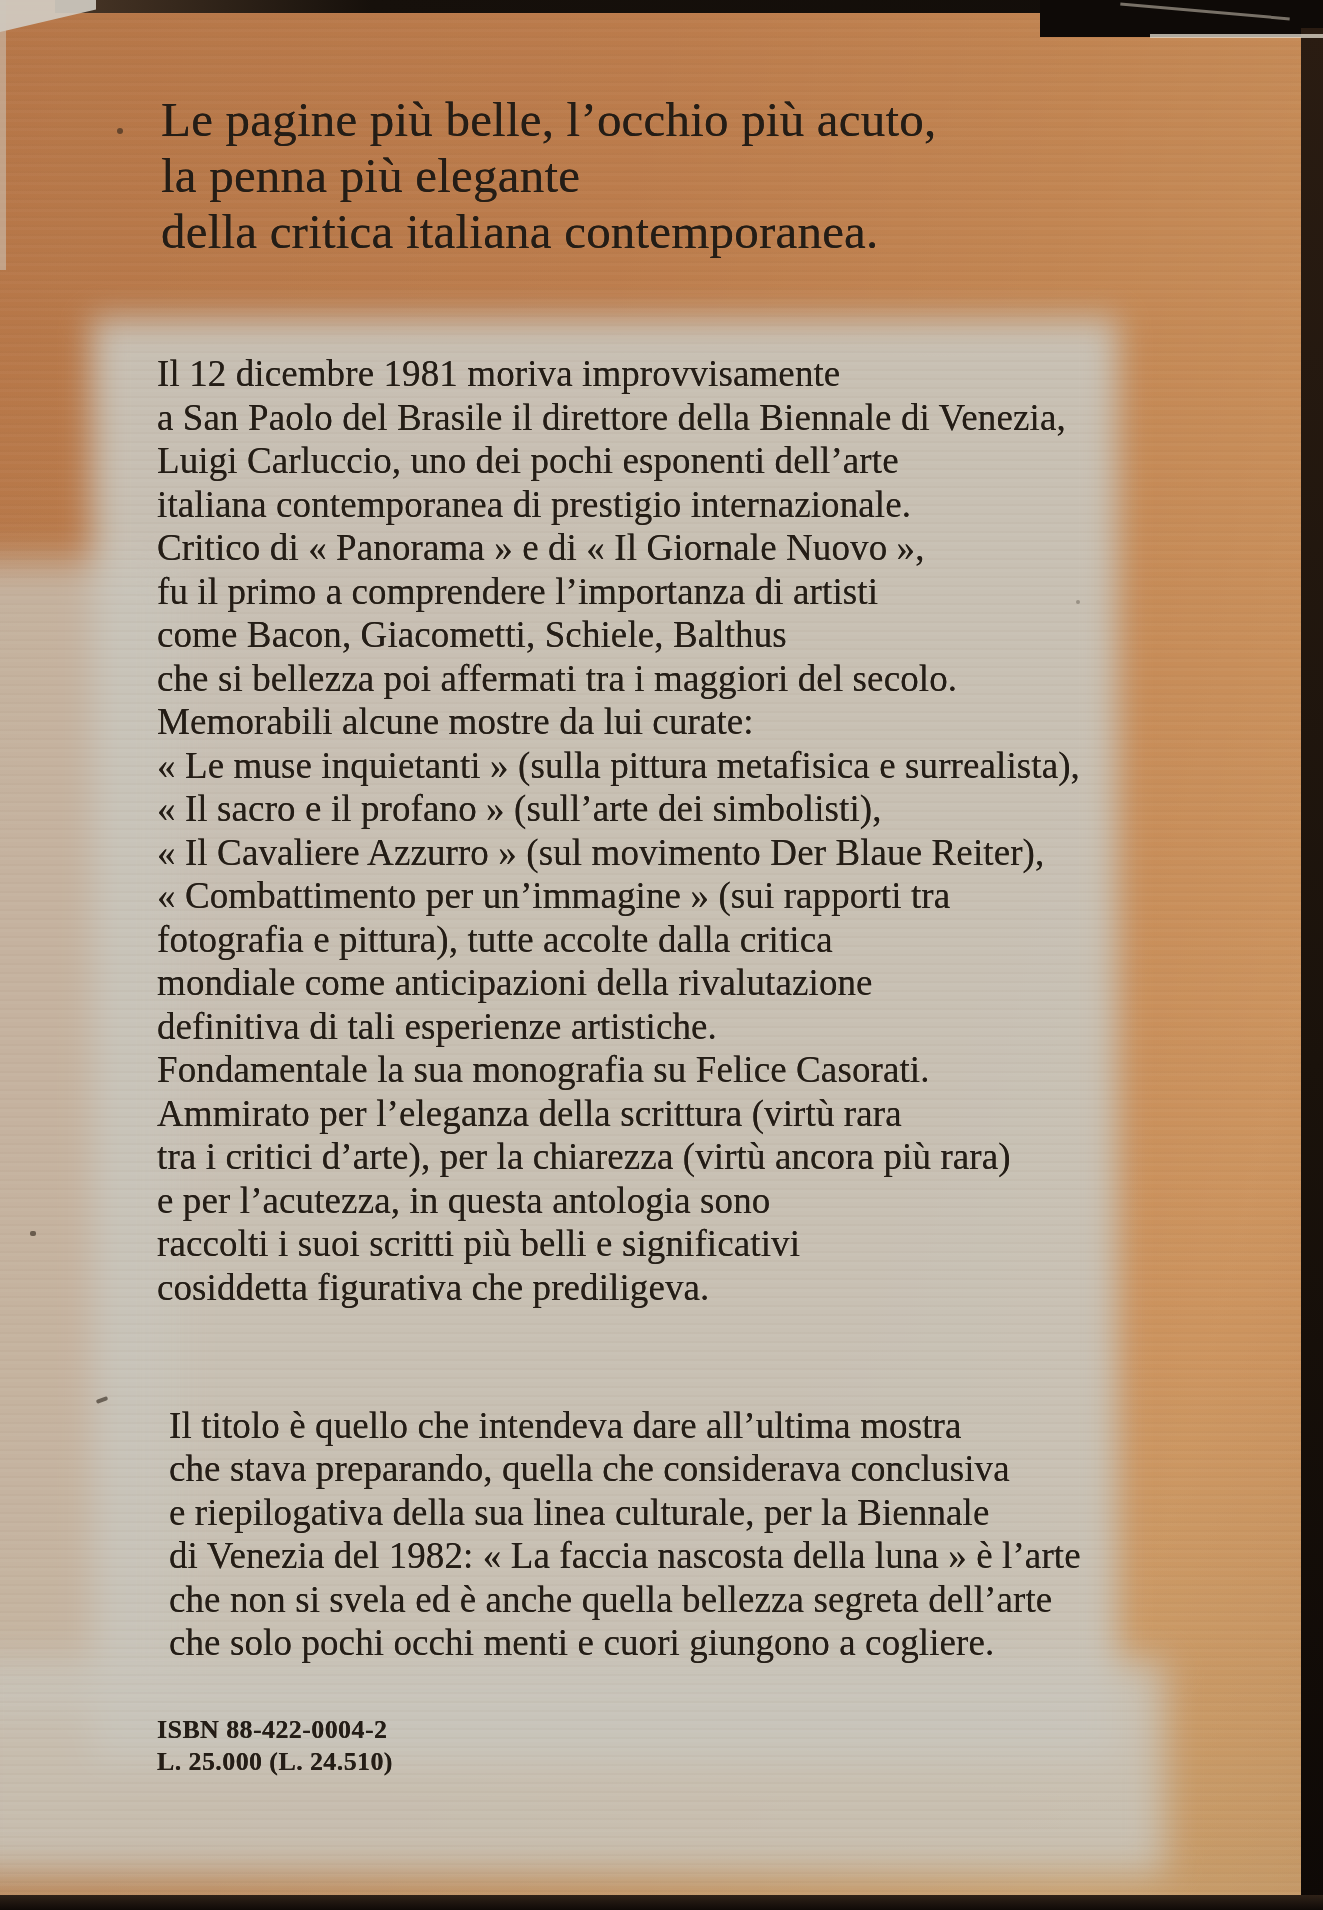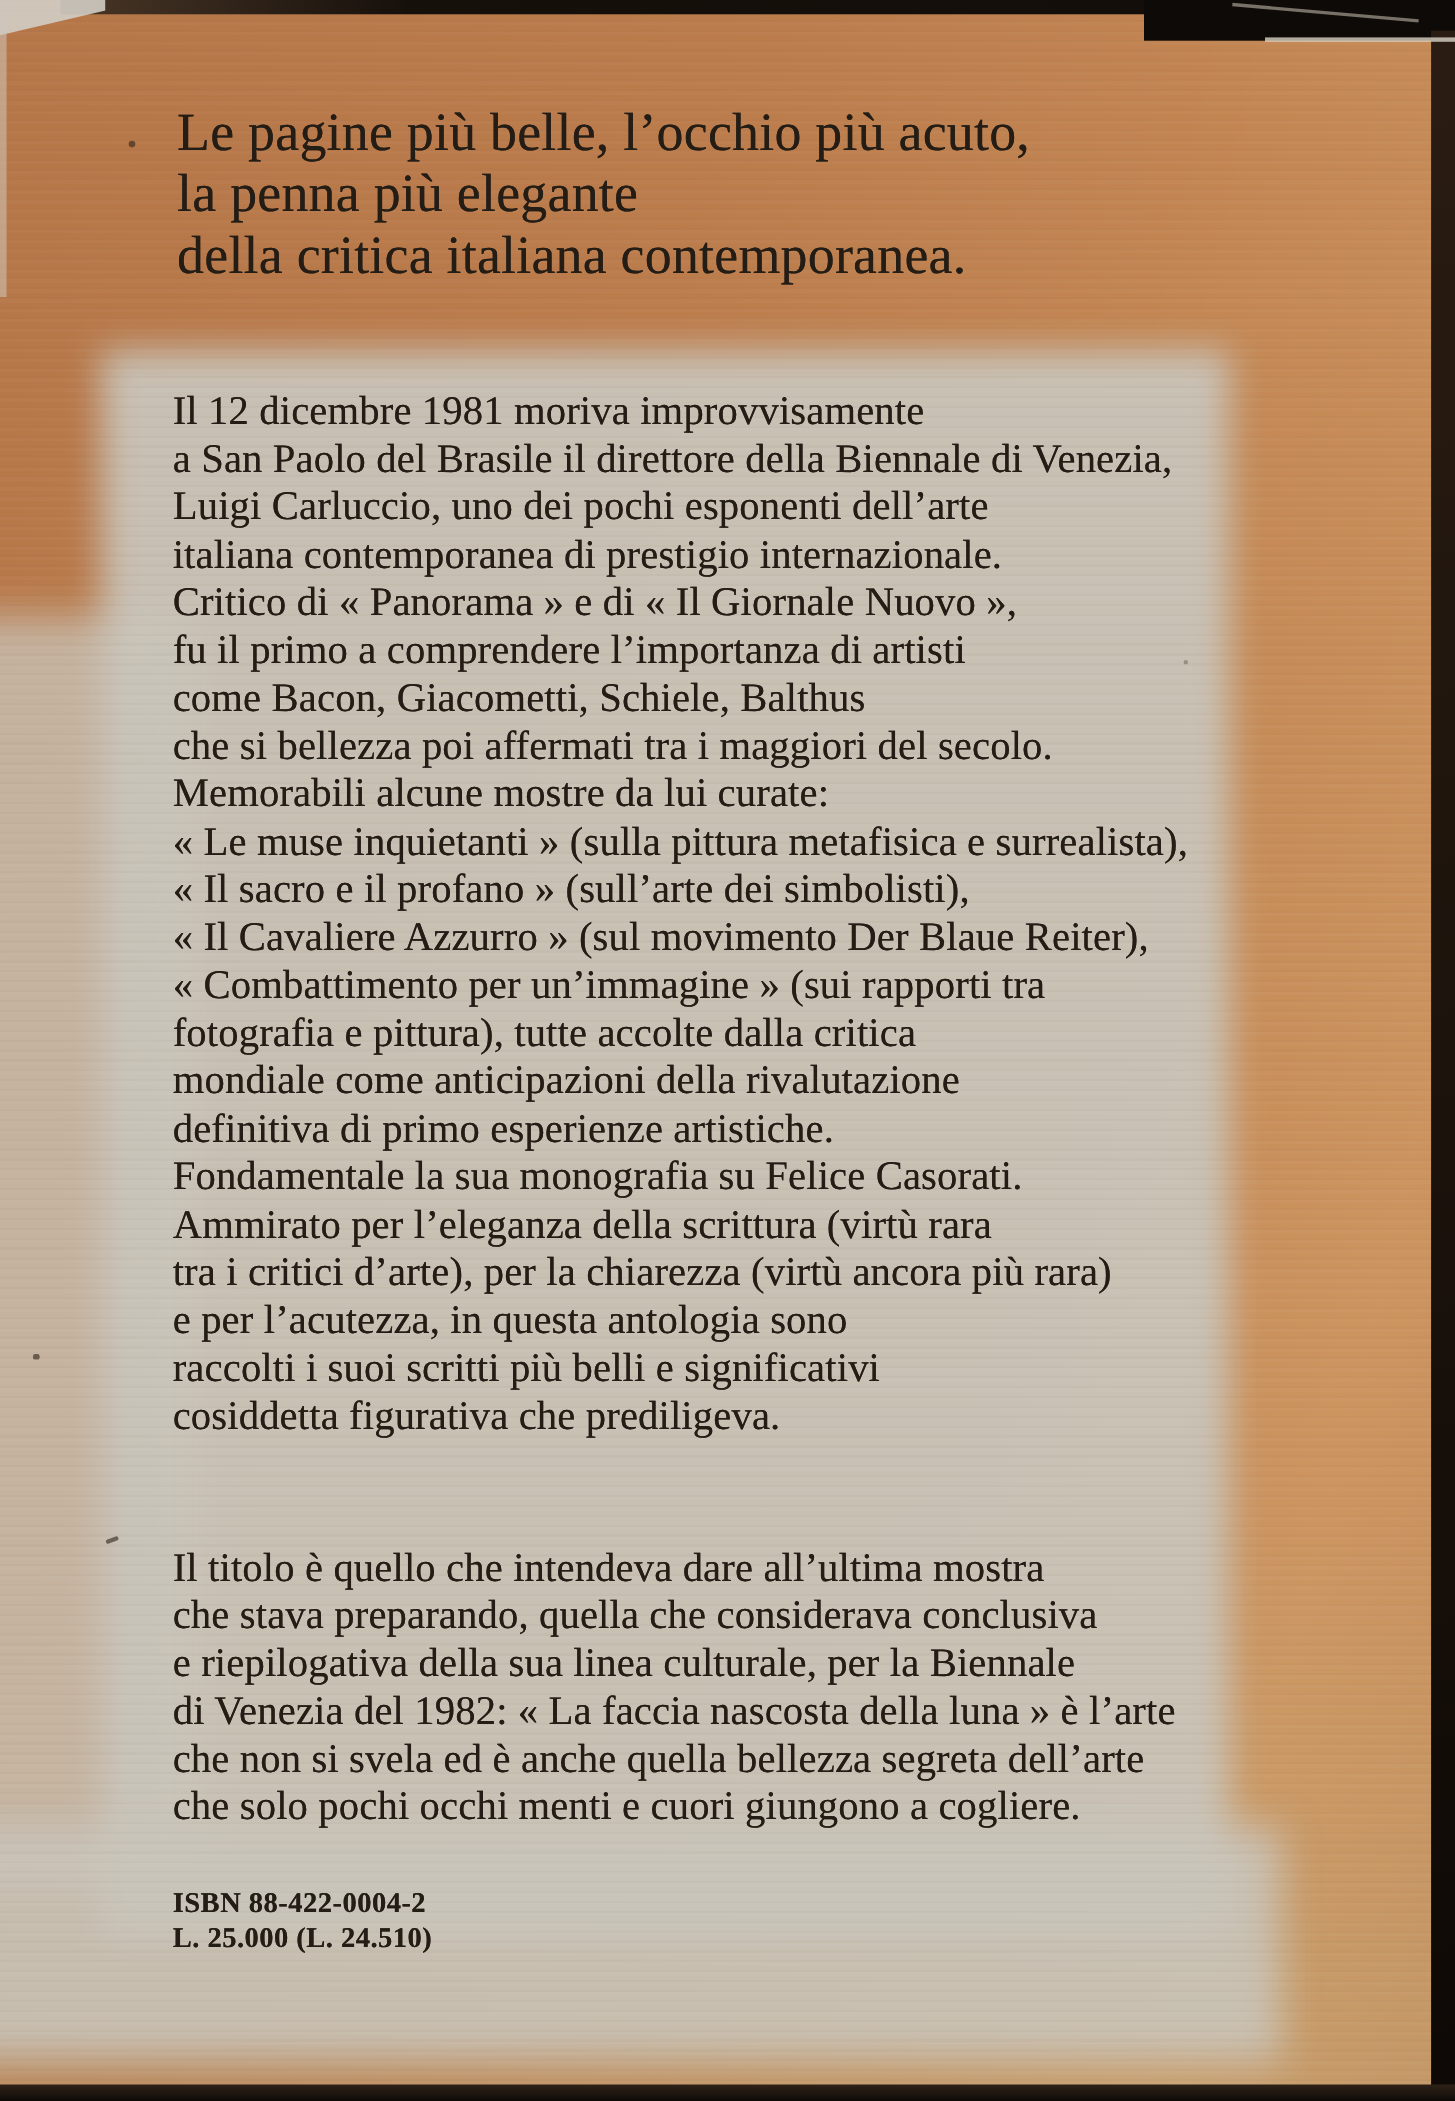--- a/index.html
+++ b/index.html
@@ -32,21 +32,21 @@
   .panel-left   { left:-45px; top:560px;  width:225px;  height:1150px; filter:blur(18px); opacity:.75; }
 
   .txt { position:absolute; z-index:3; color:#241d16; text-shadow:0 0 0.6px rgba(36,29,22,.85);margin-left:30px; }
   .heading {
     left:131px; top:92px;
     font-size:49px; line-height:56px; letter-spacing:.2px;
     white-space:nowrap;
   }
   .para { font-size:37px; letter-spacing:.1px; white-space:nowrap; }
   .para-1 { left:127px; top:352px;  line-height:43.5px; }
-  .para-2 { left:127px; top:1404px; line-height:43.4px; }
+  .para-2 { left:139px; top:1404px; line-height:43.4px; }
   .imprint {
     left:127px; top:1714px;
     font-size:26px; line-height:32px; font-weight:bold; letter-spacing:.4px;
     white-space:nowrap;
   }
 
   
   .edge { position:absolute; z-index:4; }
   .edge-top { left:55px; right:0; top:0; height:13px;
     background:linear-gradient(to right, #4a3727, #16100b 25%, #120d09 100%); }
@@ -96,21 +96,21 @@
   <div>fu il primo a comprendere l’importanza di artisti</div>
   <div>come Bacon, Giacometti, Schiele, Balthus</div>
   <div>che si bellezza poi affermati tra i maggiori del secolo.</div>
   <div>Memorabili alcune mostre da lui curate:</div>
   <div>« Le muse inquietanti » (sulla pittura metafisica e surrealista),</div>
   <div>« Il sacro e il profano » (sull’arte dei simbolisti),</div>
   <div>« Il Cavaliere Azzurro » (sul movimento Der Blaue Reiter),</div>
   <div>« Combattimento per un’immagine » (sui rapporti tra</div>
   <div>fotografia e pittura), tutte accolte dalla critica</div>
   <div>mondiale come anticipazioni della rivalutazione</div>
-  <div>definitiva di primo esperienze artistiche.</div>
+  <div>definitiva di tali esperienze artistiche.</div>
   <div>Fondamentale la sua monografia su Felice Casorati.</div>
   <div>Ammirato per l’eleganza della scrittura (virtù rara</div>
   <div>tra i critici d’arte), per la chiarezza (virtù ancora più rara)</div>
   <div>e per l’acutezza, in questa antologia sono</div>
   <div>raccolti i suoi scritti più belli e significativi</div>
   <div>cosiddetta figurativa che prediligeva.</div>
 </div>
 
 <div class="txt para para-2">
   <div>Il titolo è quello che intendeva dare all’ultima mostra</div>

